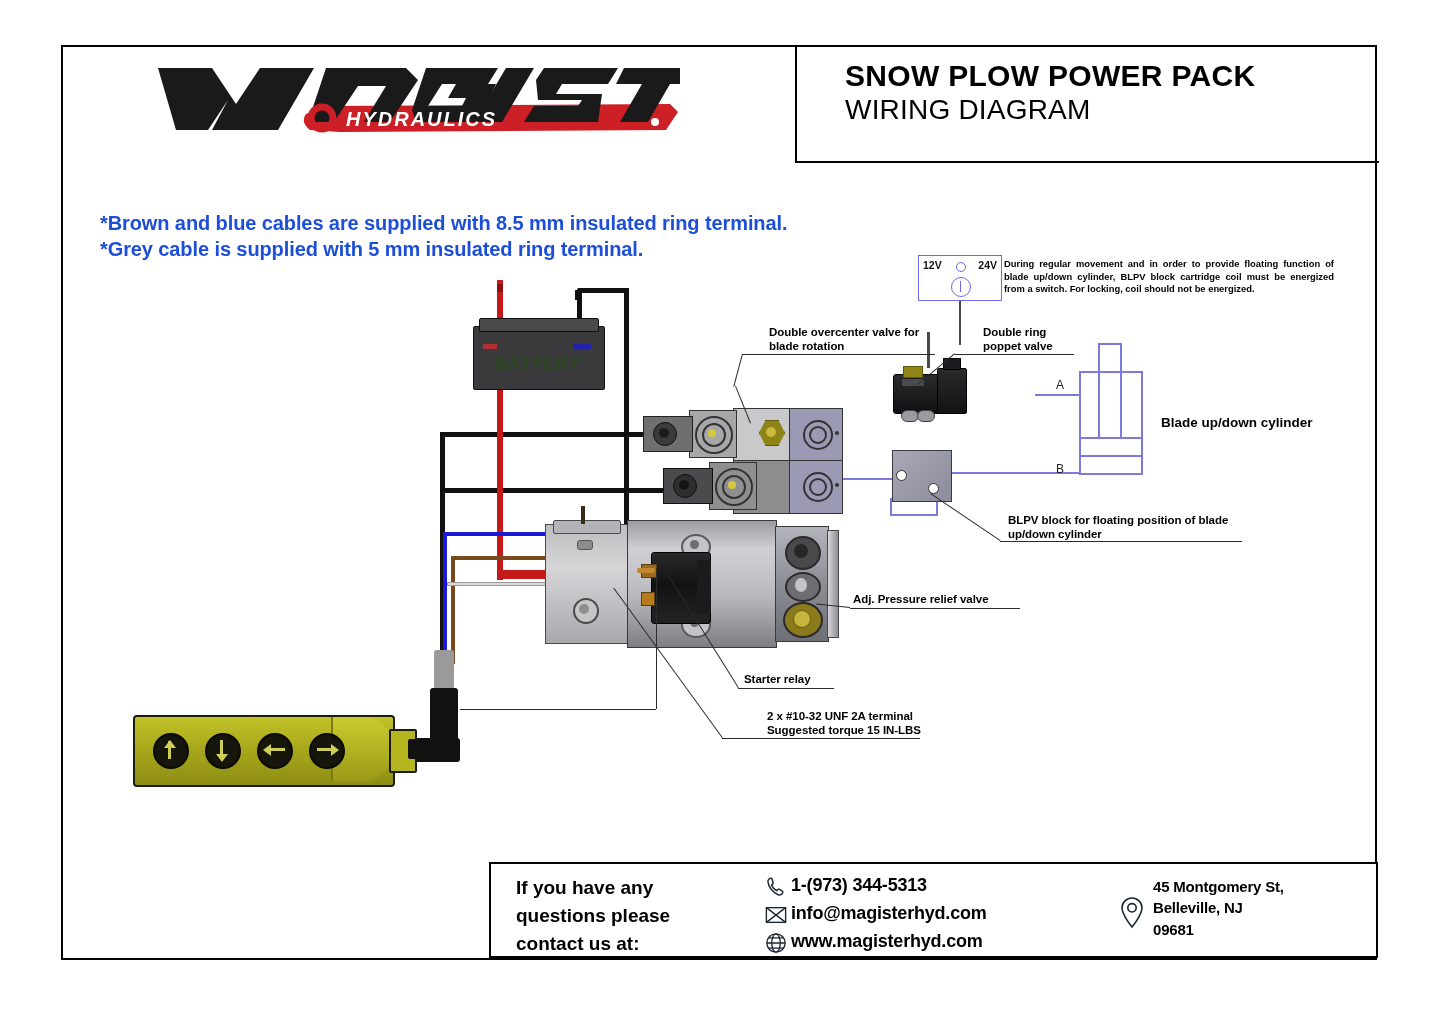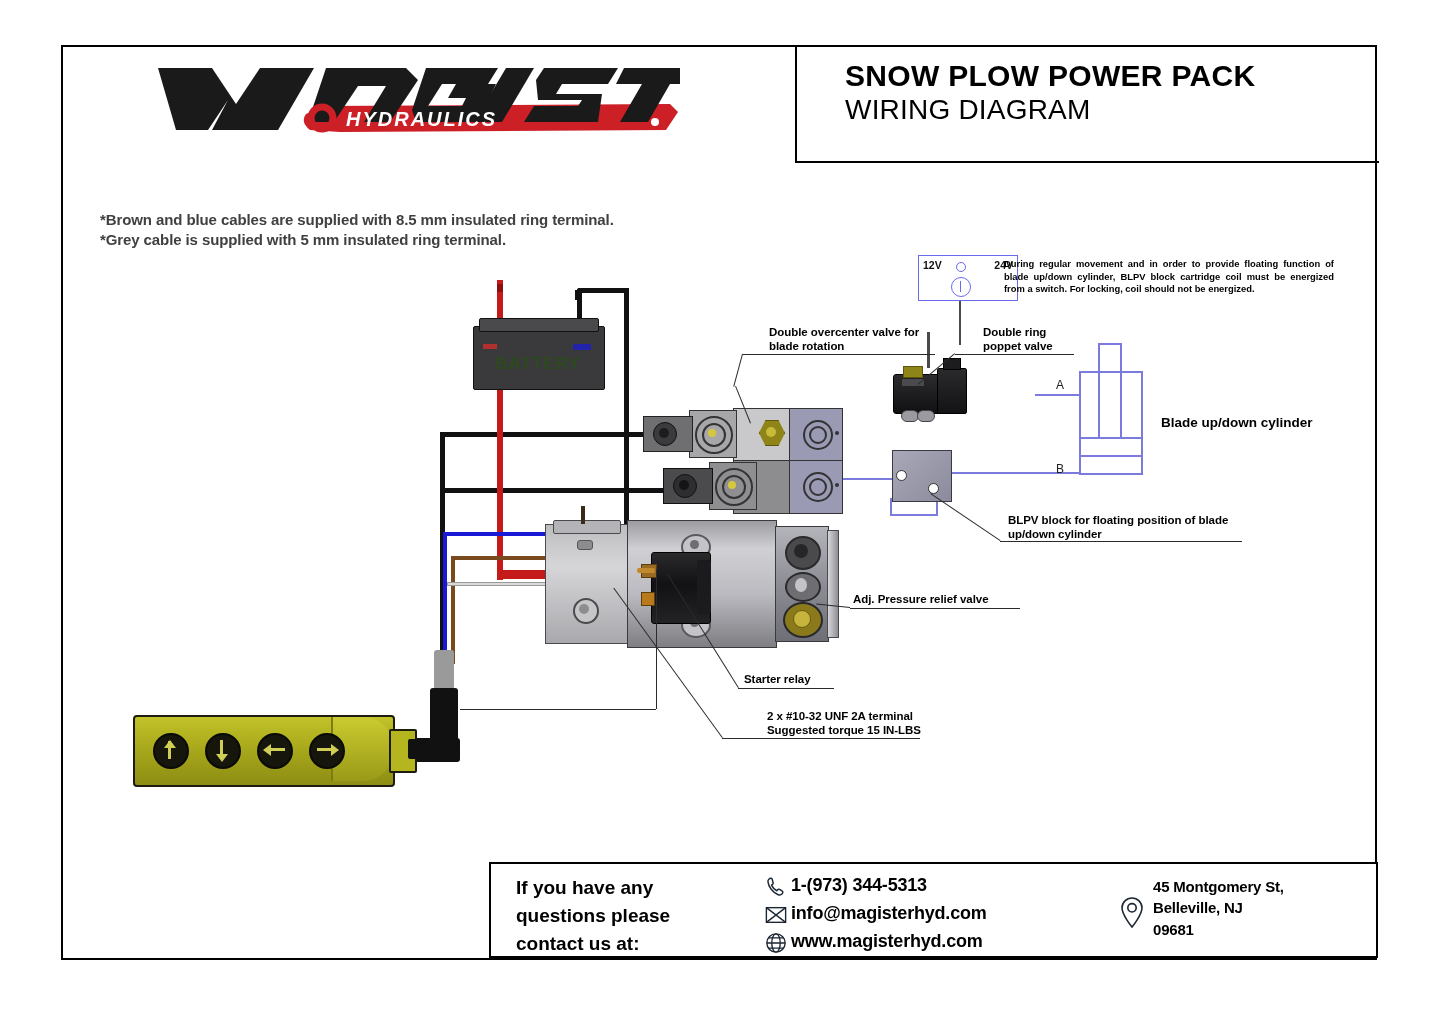--- a/index.html
+++ b/index.html
@@ -23,29 +23,29 @@
   .title-box{position:absolute;left:845px;top:60px;width:520px;height:95px;}
   .title-main{font-size:30px;font-weight:bold;letter-spacing:.3px;line-height:1.08;color:#000;}
   .title-sub{font-size:28px;font-weight:400;letter-spacing:.2px;line-height:1.12;color:#000;margin-top:2px;}
 
   
   .logo{position:absolute;left:150px;top:60px;width:530px;height:85px;}
   .logo svg{display:block;}
 
   
   .notes{position:absolute;left:100px;top:210px;width:720px;
-         font-size:15px;font-weight:bold;line-height:1.30;color:#404040;letter-spacing:-.1px;}
+         font-size:20px;font-weight:bold;line-height:1.30;color:#1d4ed8;letter-spacing:-.1px;}
 
   
   .callout{position:absolute;font-size:11.5px;font-weight:bold;line-height:1.22;color:#000;letter-spacing:-.05px;}
   .ulline{position:absolute;background:#2b2b2b;height:1px;}
   .lead{position:absolute;background:#2b2b2b;transform-origin:0 0;height:1px;}
 
   
-  .vbox{position:absolute;left:918px;top:255px;width:100px;height:46px;border:1.6px solid #6a6af0;box-sizing:border-box;background:#fff;}
+  .vbox{position:absolute;left:918px;top:255px;width:84px;height:46px;border:1.6px solid #6a6af0;box-sizing:border-box;background:#fff;}
   .vbox .lbl{position:absolute;font-size:10.5px;font-weight:bold;color:#111;}
   .vbox .v12{left:4px;top:3px;}
   .vbox .v24{right:4px;top:3px;}
   .vbox .dot{position:absolute;left:37px;top:6px;width:8px;height:8px;border:1.4px solid #6a6af0;border-radius:50%;}
   .vbox .toggle{position:absolute;left:32px;top:21px;width:18px;height:18px;border:1.4px solid #6a6af0;border-radius:50%;}
   .vbox .toggle:after{content:"";position:absolute;left:7.5px;top:3px;width:1.6px;height:11px;background:#6a6af0;}
   .vline{position:absolute;left:959px;top:301px;width:1.6px;height:44px;background:#4b4b4b;}
   .vnote{position:absolute;left:1004px;top:258px;width:330px;font-size:9.4px;font-weight:bold;line-height:1.33;color:#000;text-align:justify;}
 
   

